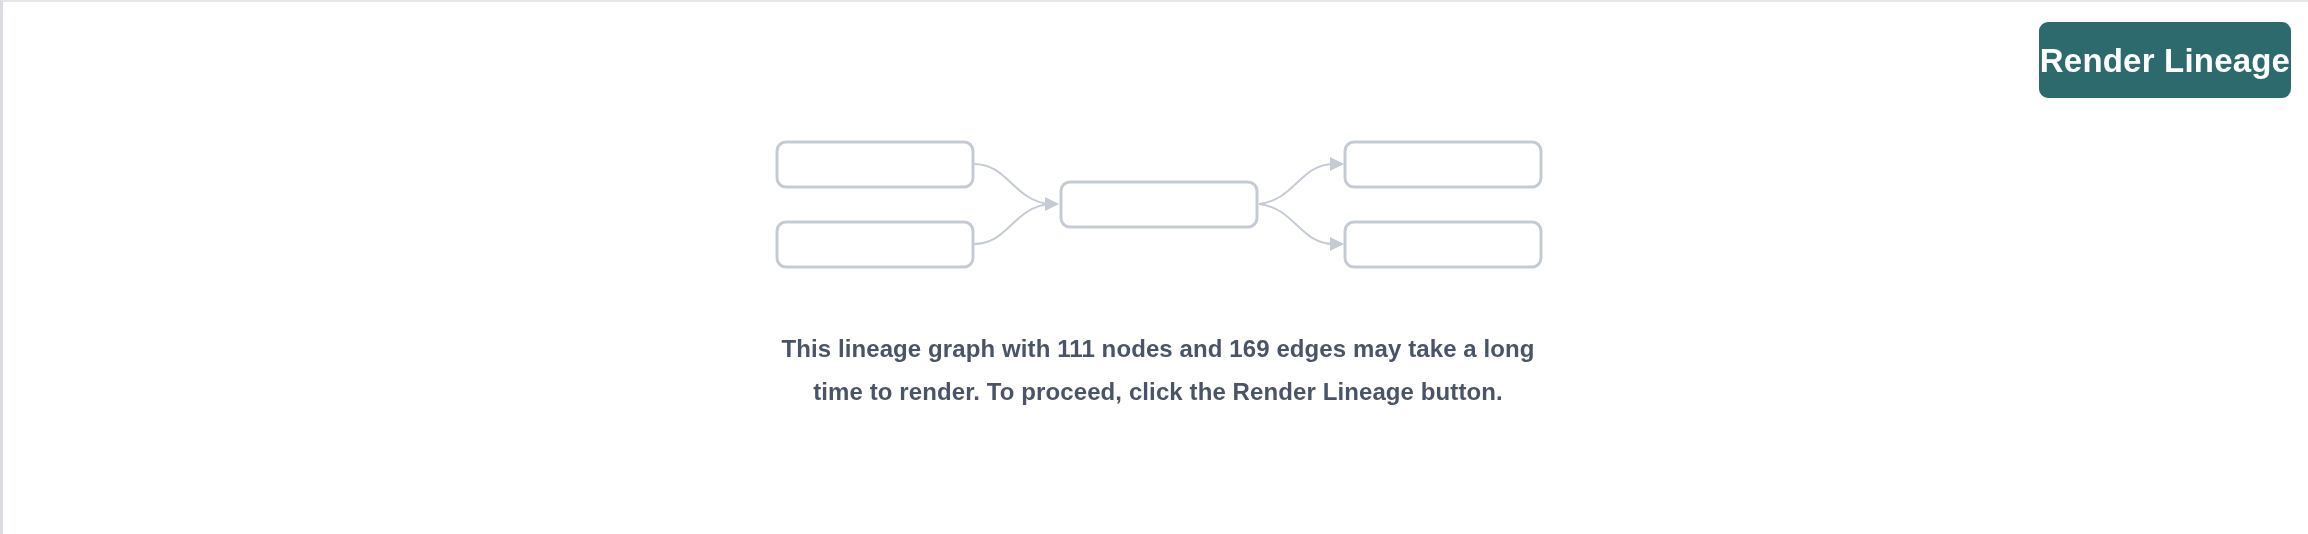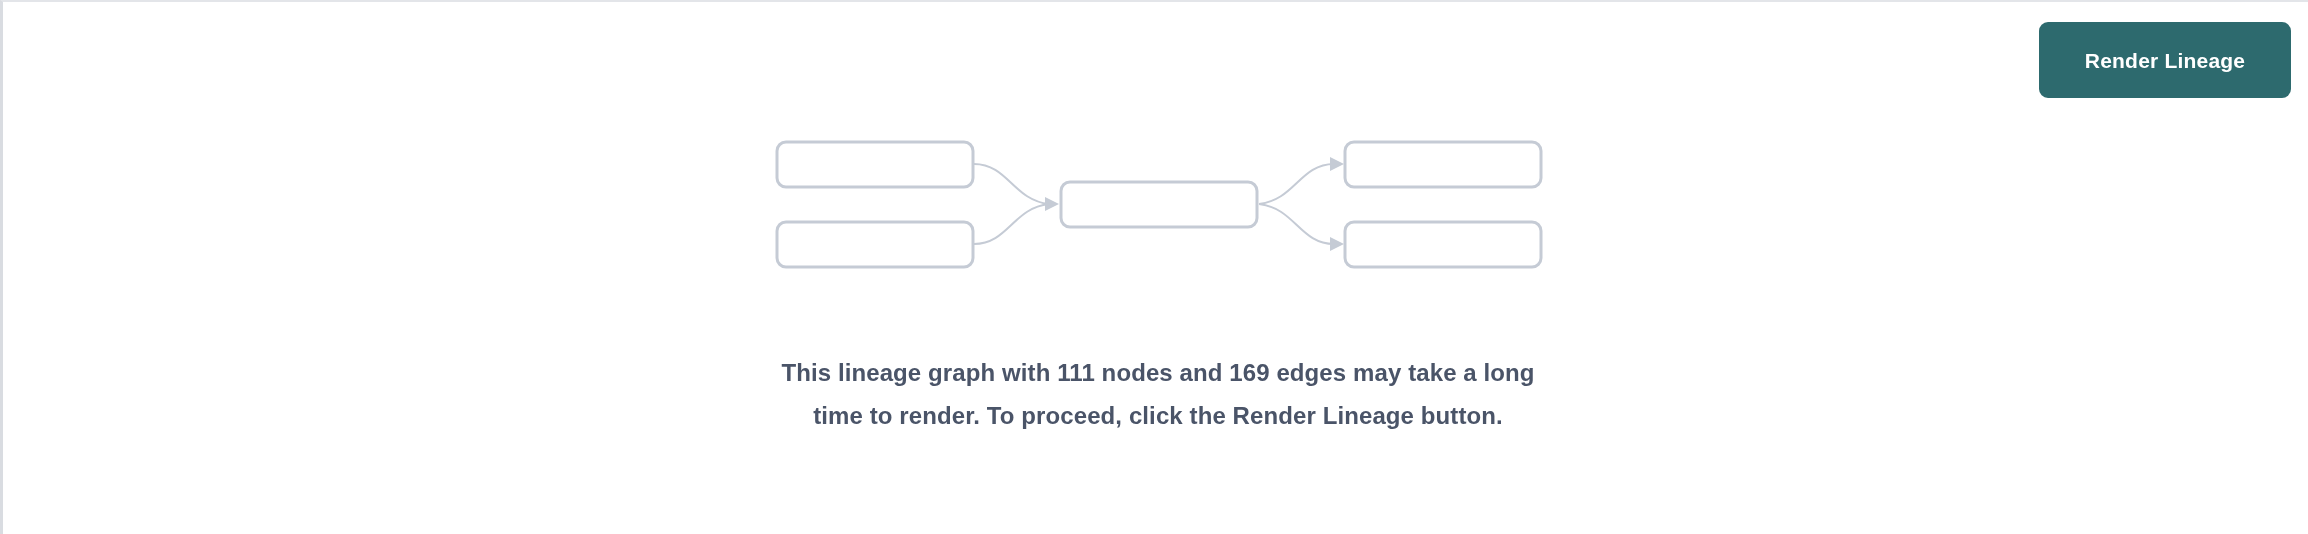--- a/index.html
+++ b/index.html
@@ -29,21 +29,21 @@
     position: absolute;
     left: 2036px;
     top: 20px;
     width: 252px;
     height: 76px;
     background: #2d6a6e;
     color: #ffffff;
     border: none;
     border-radius: 9px;
     font-family: "Liberation Sans", sans-serif;
-    font-size: 21px;
+    font-size: 33px;
     font-weight: bold;
     letter-spacing: 0.2px;
     cursor: pointer;
     display: flex;
     align-items: center;
     justify-content: center;
     padding: 0;
     line-height: 1;
   }
 
@@ -85,21 +85,20 @@
     left: 764px;
     top: 325px;
     width: 782px;
     text-align: center;
     color: #4a5468;
     font-family: "Liberation Sans", sans-serif;
     font-size: 24px;
     font-weight: bold;
     line-height: 43px;
     letter-spacing: 0.1px;
-    margin-top: 24px;
   }
 </style>
 </head>
 <body>
 
 <div id="root">
 
   <div class="graph-placeholder">
     <svg class="graph-svg" width="2308" height="534" viewBox="0 0 2308 534">
 

